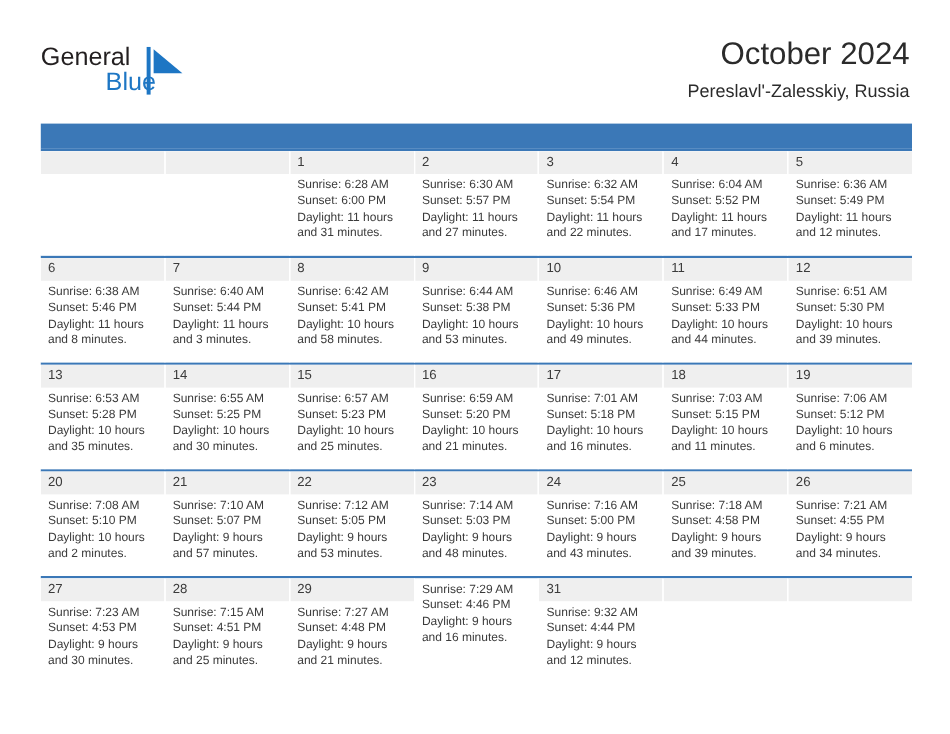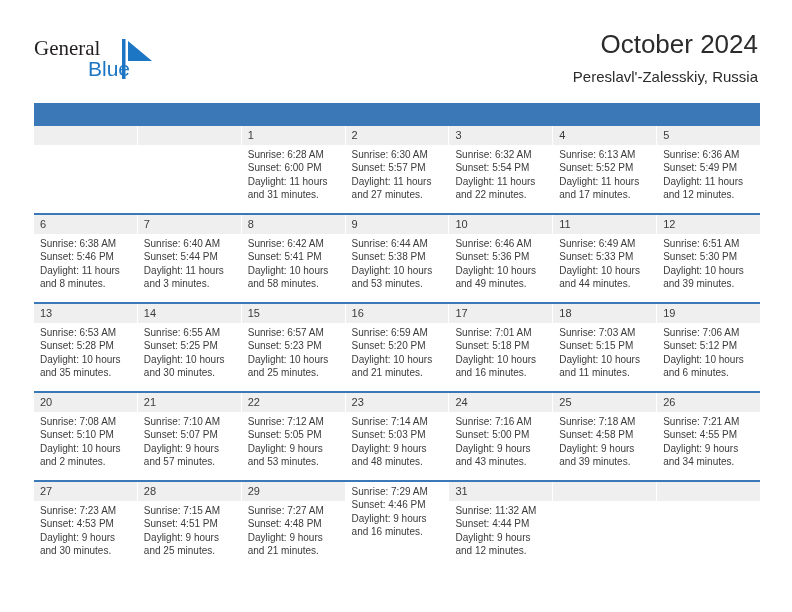--- a/index.html
+++ b/index.html
@@ -36,21 +36,21 @@
     width: 180px;
     height: 52px;
   }
   .logo-general {
     position: absolute;
     left: 0;
     top: 0;
     font-size: 21px;
     letter-spacing: 0px;
     color: #231f20;
-    font-family: Liberation Serif, serif;
+    font-family: Liberation Sans, sans-serif;
   }
   .logo-blue {
     position: absolute;
     left: 54px;
     top: 21px;
     font-size: 21px;
     color: #1d76c4;
     font-family: "Liberation Sans", sans-serif;
   }
   .logo-mark {
@@ -224,21 +224,21 @@
         <div class="day-info">
           <div>Sunrise: 6:32 AM</div>
           <div>Sunset: 5:54 PM</div>
           <div>Daylight: 11 hours</div>
           <div>and 22 minutes.</div>
         </div>
       </div>
       <div class="day-cell">
         <div class="day-num">4</div>
         <div class="day-info">
-          <div>Sunrise: 6:13 AM</div>
+          <div>Sunrise: 6:04 AM</div>
           <div>Sunset: 5:52 PM</div>
           <div>Daylight: 11 hours</div>
           <div>and 17 minutes.</div>
         </div>
       </div>
       <div class="day-cell">
         <div class="day-num">5</div>
         <div class="day-info">
           <div>Sunrise: 6:36 AM</div>
           <div>Sunset: 5:49 PM</div>
@@ -478,21 +478,21 @@
         <div class="day-info">
           <div>Sunrise: 7:29 AM</div>
           <div>Sunset: 4:46 PM</div>
           <div>Daylight: 9 hours</div>
           <div>and 16 minutes.</div>
         </div>
       </div>
       <div class="day-cell">
         <div class="day-num">31</div>
         <div class="day-info">
-          <div>Sunrise: 11:32 AM</div>
+          <div>Sunrise: 9:32 AM</div>
           <div>Sunset: 4:44 PM</div>
           <div>Daylight: 9 hours</div>
           <div>and 12 minutes.</div>
         </div>
       </div>
       <div class="day-cell">
         <div class="day-num"></div>
         <div class="day-info">
           <div></div>
           <div></div>

